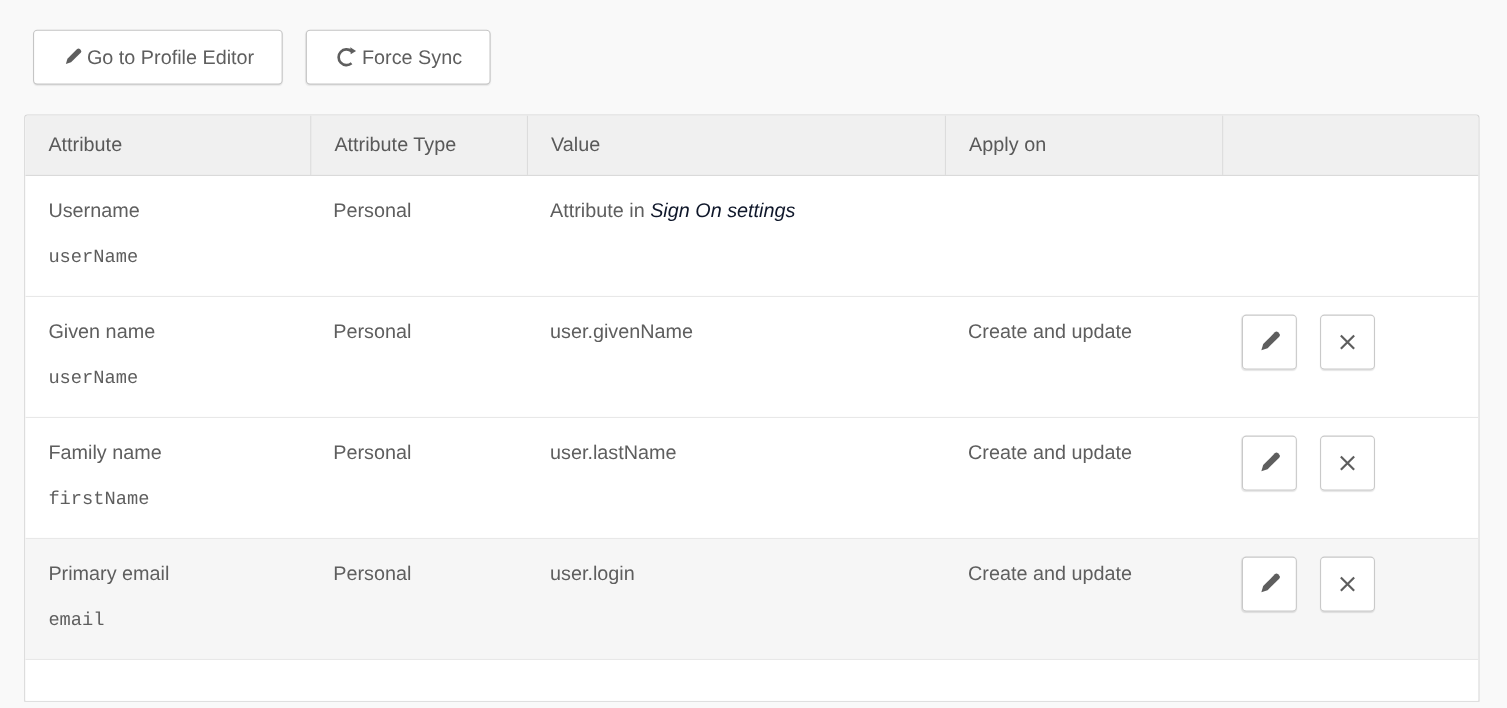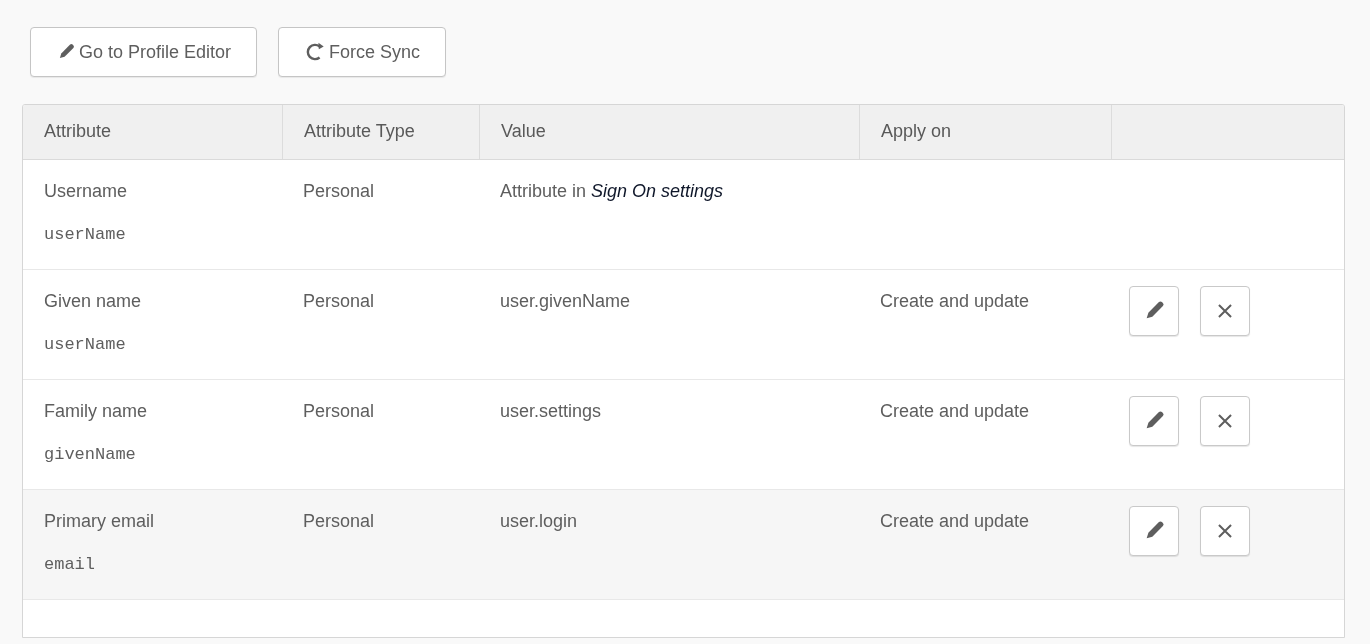--- a/index.html
+++ b/index.html
@@ -155,24 +155,24 @@
             <path d="M4.5 4.5 L15.5 15.5 M15.5 4.5 L4.5 15.5" stroke="#5e5e5e" stroke-width="1.8" fill="none"></path>
           </svg>
         </span>
       </button>
     </div>
   </div>
 
   <div class="tr">
     <div class="td c1">
       <div>Family name</div>
-      <div class="attr-code">givenName</div>
-    </div>
-    <div class="td c2">Personal</div>
-    <div class="td c3">user.settings</div>
+      <div class="attr-code">firstName</div>
+    </div>
+    <div class="td c2">Personal</div>
+    <div class="td c3">user.lastName</div>
     <div class="td c4">Create and update</div>
     <div class="col-actions c5">
       <button class="icon-btn">
         <span style="display:inline-flex;">
           <svg width="24" height="24" viewBox="0 0 20 20">
             <path d="M14.1 2.6 a1.8 1.8 0 0 1 2.5 0 l0.8 0.8 a1.8 1.8 0 0 1 0 2.5 L8.6 14.7 L3.9 16.1 L5.3 11.4 Z" fill="#5e5e5e"></path>
           </svg>
         </span>
       </button>
       <button class="icon-btn">

